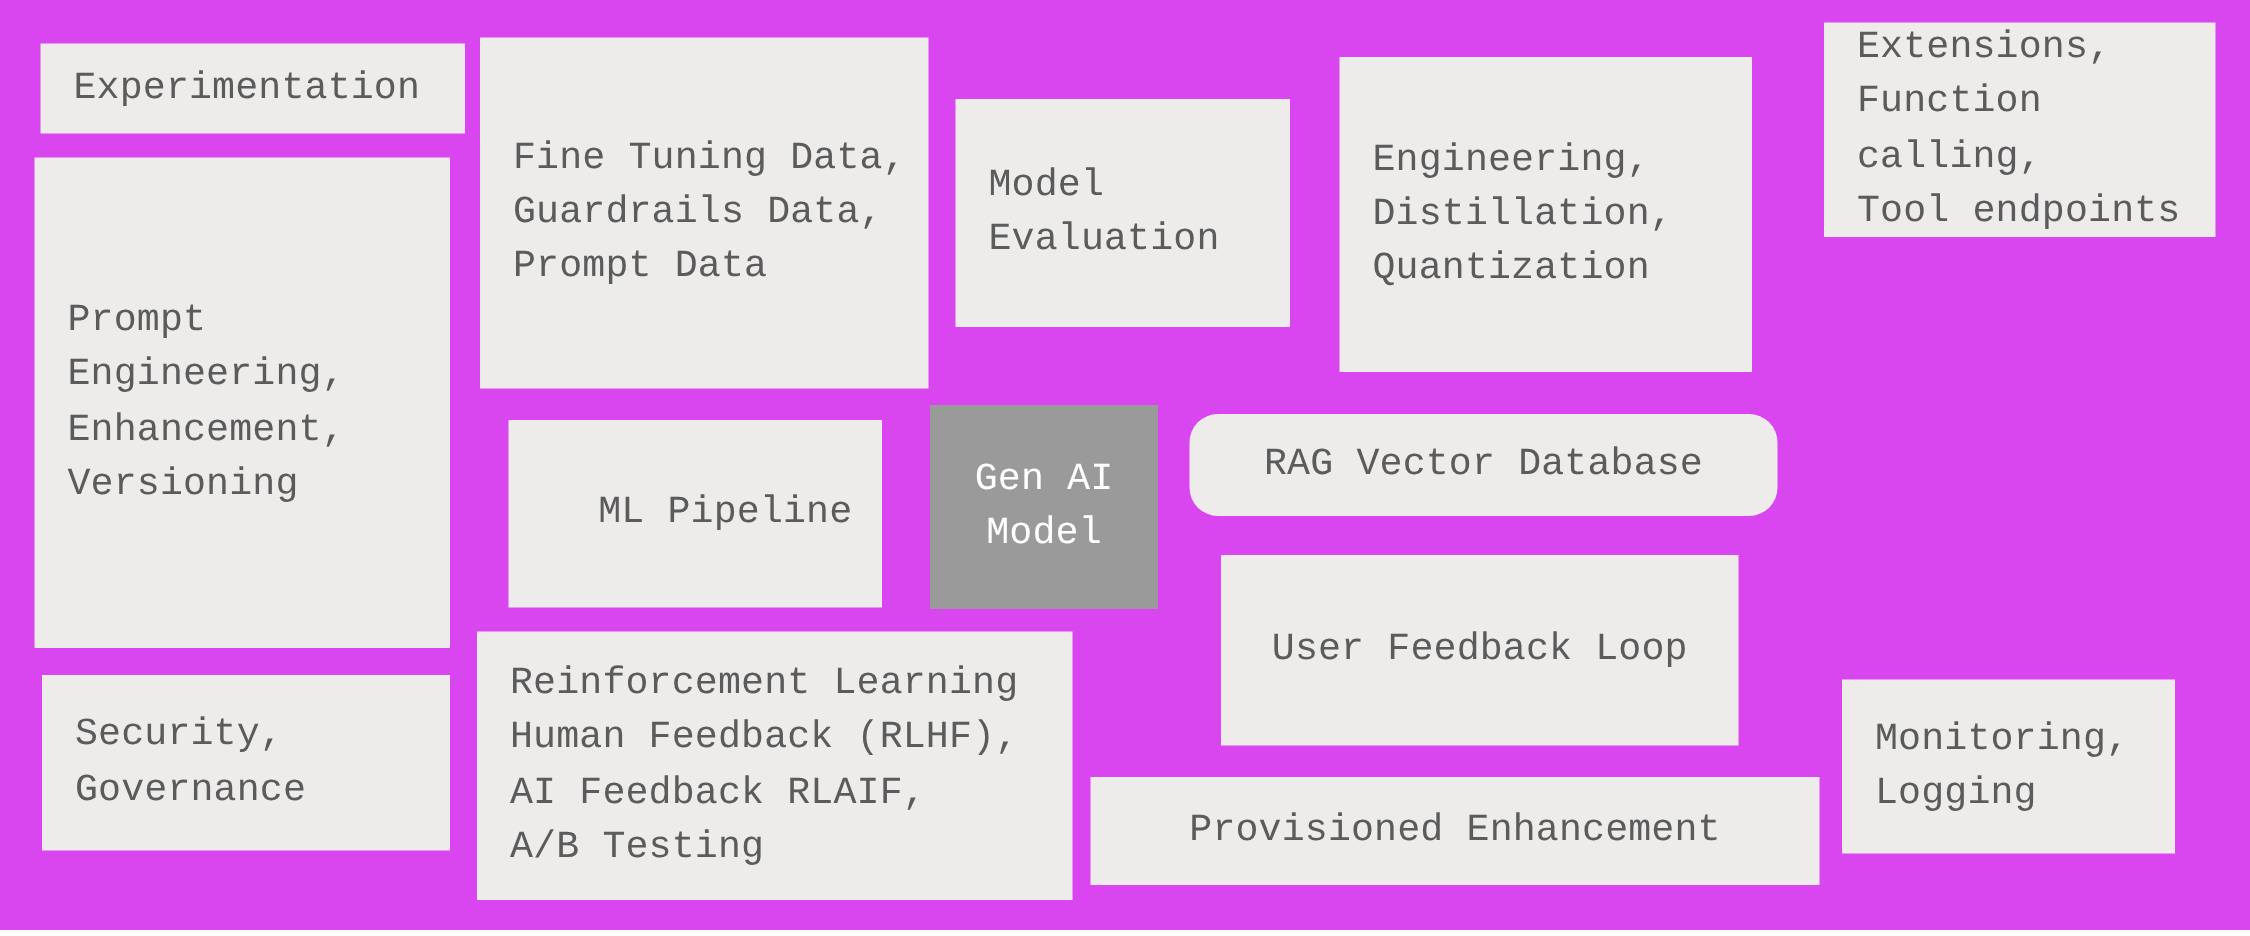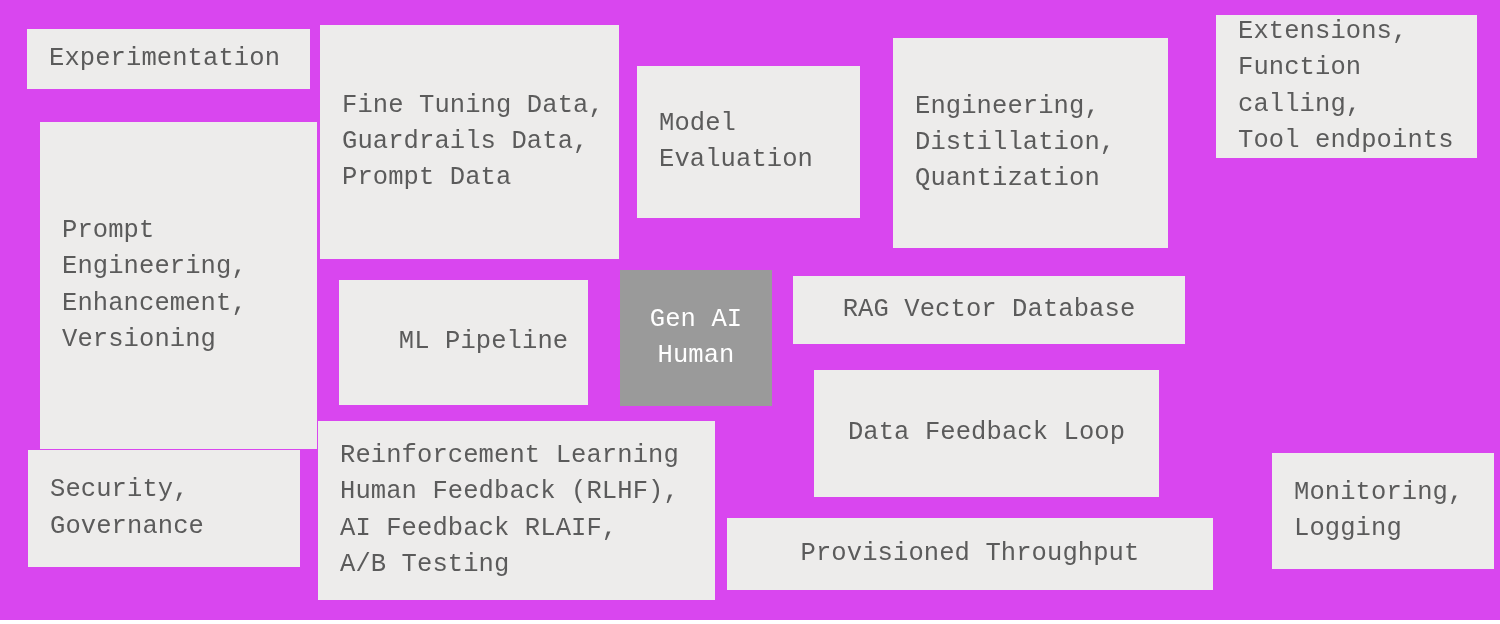--- a/index.html
+++ b/index.html
@@ -43,42 +43,42 @@
   .accent {
     background: #9a9a9a;
     color: #ffffff;
   }
 </style>
 </head>
 <body>
 
 <div id="canvas" style="width: 1500px; height: 620px; background: #d946ef; font-family: Liberation Mono, monospace;">
     <div class="node pad-left" style="left: 27px; top: 29px; width: 283px; height: 60px;"><span class="label">Experimentation</span></div>
-    <div class="node pad-left" style="left: 23px; top: 122px; width: 277px; height: 327px; margin-left: 17px;"><span class="label">Prompt
+    <div class="node pad-left" style="left: 23px; top: 105px; width: 277px; height: 327px;"><span class="label">Prompt
 Engineering,
 Enhancement,
 Versioning</span></div>
     <div class="node pad-left" style="left: 28px; top: 450px; width: 272px; height: 117px;"><span class="label">Security,
 Governance</span></div>
     <div class="node pad-left" style="left: 320px; top: 25px; width: 299px; height: 234px;"><span class="label">Fine Tuning Data,
 Guardrails Data,
 Prompt Data</span></div>
     <div class="node centered" style="left: 339px; top: 280px; width: 249px; height: 125px; padding-left: 40px;"><span class="label">ML Pipeline</span></div>
     <div class="node pad-left" style="left: 318px; top: 421px; width: 397px; height: 179px;"><span class="label">Reinforcement Learning
 Human Feedback (RLHF),
 AI Feedback RLAIF,
 A/B Testing</span></div>
     <div class="node pad-left" style="left: 637px; top: 66px; width: 223px; height: 152px;"><span class="label">Model
 Evaluation</span></div>
     <div class="node centered accent" style="left: 620px; top: 270px; width: 152px; height: 136px;"><span class="label">Gen AI
-Human</span></div>
-    <div class="node centered" style="left: 793px; top: 276px; width: 392px; height: 68px;"><span class="label">RAG Vector Database</span></div>
-    <div class="node centered" style="left: 814px; top: 370px; width: 345px; height: 127px;"><span class="label">Data Feedback Loop</span></div>
-    <div class="node centered" style="left: 727px; top: 518px; width: 486px; height: 72px;"><span class="label">Provisioned Throughput</span></div>
+Model</span></div>
+    <div class="node centered" style="left: 793px; top: 276px; width: 392px; height: 68px; border-radius: 19px;"><span class="label">RAG Vector Database</span></div>
+    <div class="node centered" style="left: 814px; top: 370px; width: 345px; height: 127px;"><span class="label">User Feedback Loop</span></div>
+    <div class="node centered" style="left: 727px; top: 518px; width: 486px; height: 72px;"><span class="label">Provisioned Enhancement</span></div>
     <div class="node pad-left" style="left: 893px; top: 38px; width: 275px; height: 210px;"><span class="label">Engineering,
 Distillation,
 Quantization</span></div>
     <div class="node pad-left" style="left: 1216px; top: 15px; width: 261px; height: 143px;"><span class="label">Extensions,
 Function calling,
 Tool endpoints</span></div>
-    <div class="node pad-left" style="left: 1228px; top: 453px; width: 222px; height: 116px; margin-left: 44px;"><span class="label">Monitoring,
+    <div class="node pad-left" style="left: 1228px; top: 453px; width: 222px; height: 116px;"><span class="label">Monitoring,
 Logging</span></div>
   </div>
 
 </body></html>

